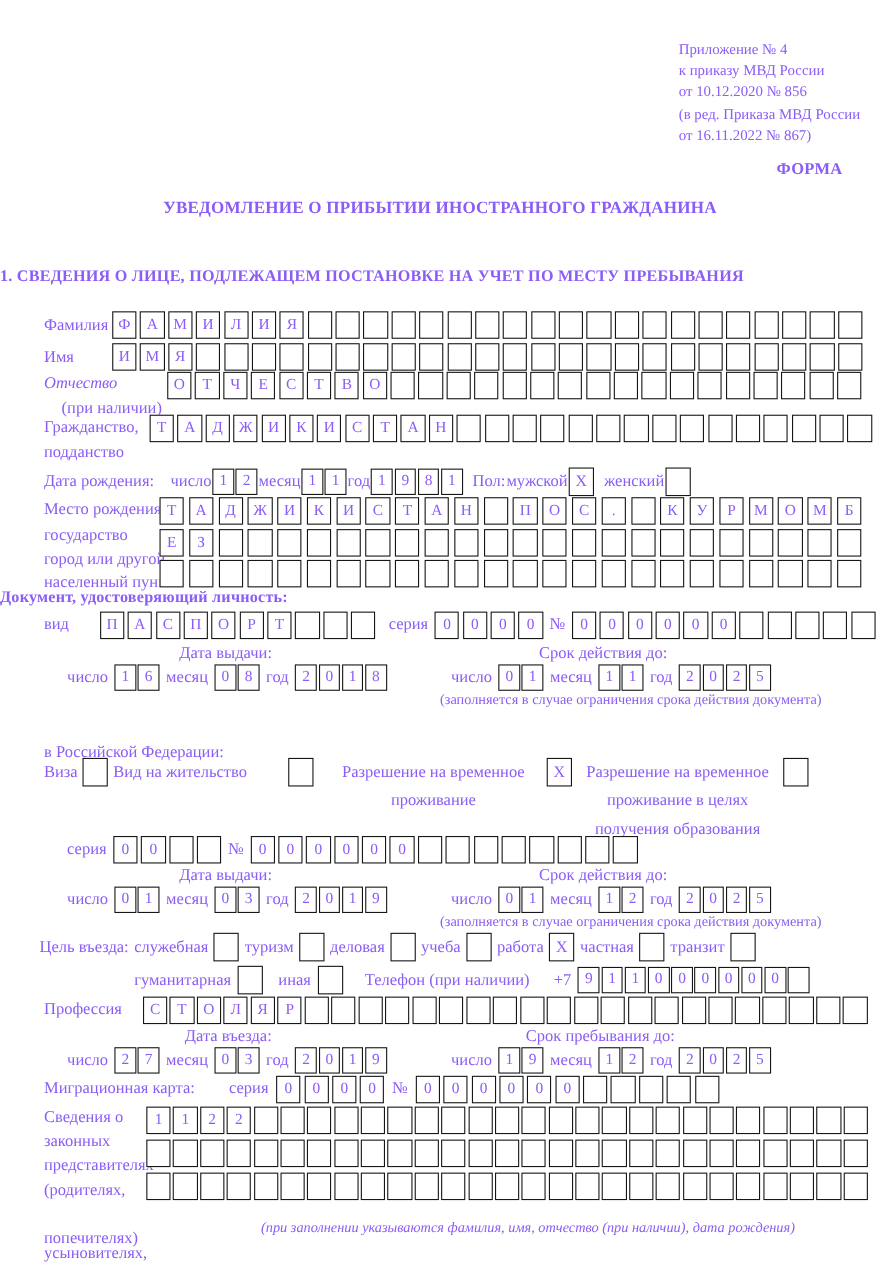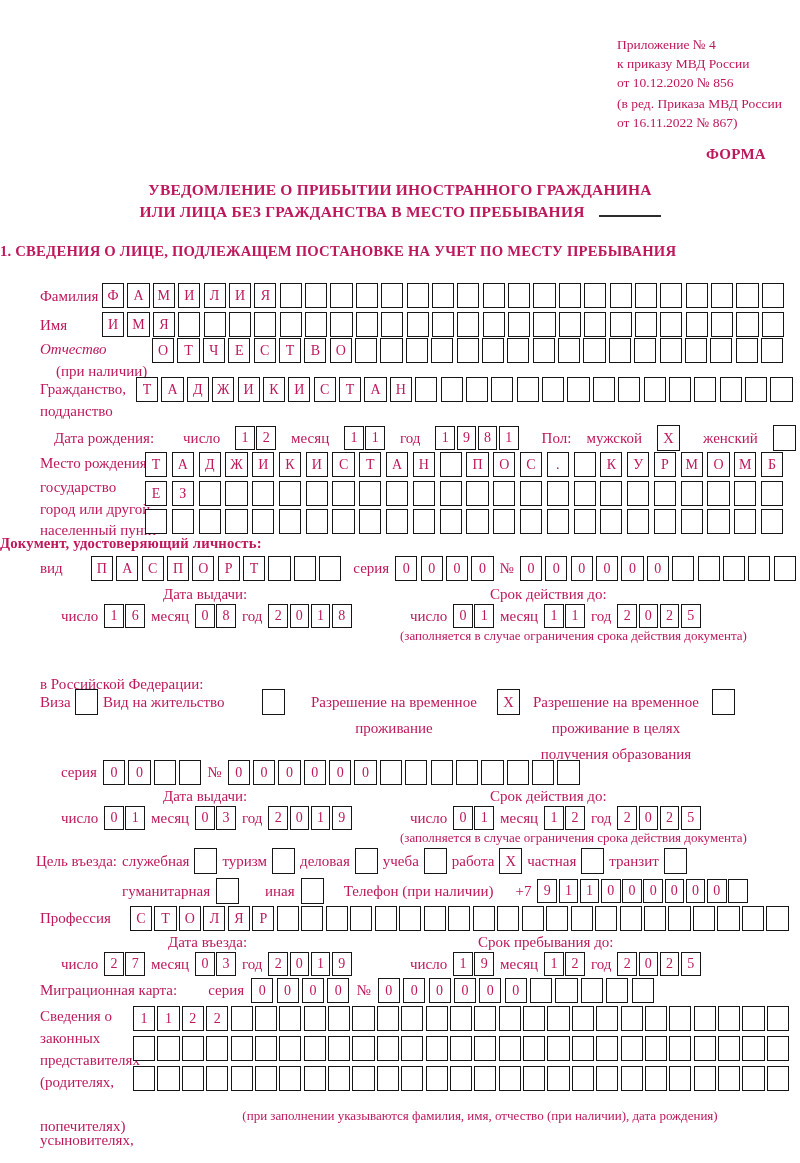--- a/index.html
+++ b/index.html
@@ -1,17 +1,17 @@
 <!DOCTYPE html>
 <html><head>
 <meta charset="utf-8">
 <style>
   html,body{margin:0;padding:0;background:#fff;}
   .page{position:relative;width:800px;height:1163px;background:#ffffff;overflow:hidden;
-        font-family:"Liberation Serif","DejaVu Serif",serif;color:#be185d;}
+        font-family:"Liberation Serif","DejaVu Serif",serif;color:#8b5cf6;}
   .lbl{position:absolute;font-size:15px;white-space:nowrap;}
   .row{position:absolute;display:flex;align-items:center;gap:6px;font-size:15px;white-space:nowrap;}
   .cells{display:flex;gap:3.2px;}
   .cells .cell{box-sizing:border-box;flex:none;width:22.2px;height:25px;border:1.9px solid #161616;
         display:flex;align-items:center;justify-content:center;font-size:14px;line-height:1;background:#fff;}
   .cells.sm{gap:1.6px;}
   .cells.sm .cell{width:19.6px;height:24px;}
   .cb{box-sizing:border-box;flex:none;width:23px;height:26px;border:1.9px solid #161616;
         display:inline-flex;align-items:center;justify-content:center;font-size:14.5px;background:#fff;}
   .cb.abs{position:absolute;}
@@ -35,23 +35,20 @@
     <div>к приказу МВД России</div>
     <div>от 10.12.2020 № 856</div>
     <div class="amend">
       <div>(в ред. Приказа МВД России</div>
       <div>от 16.11.2022 № 867)</div>
     </div>
   </div>
   <div class="forma">ФОРМА</div>
 
   <div class="title" style="top:181px;">УВЕДОМЛЕНИЕ О ПРИБЫТИИ ИНОСТРАННОГО ГРАЖДАНИНА</div>
-  <div class="title" style="top:203px;">
-    <span>ИЛИ ЛИЦА БЕЗ ГРАЖДАНСТВА В МЕСТО ПРЕБЫВАНИЯ</span><span class="tunder"></span>
-  </div>
   <div class="chead" style="top:243px;">1. СВЕДЕНИЯ О ЛИЦЕ, ПОДЛЕЖАЩЕМ ПОСТАНОВКЕ НА УЧЕТ ПО МЕСТУ ПРЕБЫВАНИЯ</div>
 
   <span class="lbl" style="left:40px;top:288px;">Фамилия</span>
   <div class="cells" style="position:absolute;left:102px;top:283px;">
       <span class="cell">Ф</span>
       <span class="cell">А</span>
       <span class="cell">М</span>
       <span class="cell">И</span>
       <span class="cell">Л</span>
       <span class="cell">И</span>
@@ -162,21 +159,21 @@
       <span class="cell"></span>
       <span class="cell"></span>
       <span class="cell"></span>
       <span class="cell"></span>
       <span class="cell"></span>
       <span class="cell"></span>
       <span class="cell"></span>
       <span class="cell"></span>
     </div>
 
-  <div class="row" style="left:40px;top:425px;gap:15px;margin-left:14px;">
+  <div class="row" style="left:40px;top:425px;gap:1px;">
     <span class="mr">Дата рождения:</span>
     <span>число</span>
     <span class="cells sm">
         <span class="cell">1</span>
         <span class="cell">2</span>
       </span>
     <span>месяц</span>
     <span class="cells sm">
         <span class="cell">1</span>
         <span class="cell">1</span>
@@ -458,21 +455,21 @@
     <span>работа</span>
     <span class="cb">X</span>
     <span>частная</span>
     <span class="cb"></span>
     <span>транзит</span>
     <span class="cb"></span>
   </div>
   <div class="row" style="left:122px;top:878px;gap:6px;">
     <span>гуманитарная</span>
     <span class="cb"></span>
-    <span style="margin-left:20px;">иная</span>
+    <span style="margin-left:8px;">иная</span>
     <span class="cb"></span>
     <span style="margin-left:14px;">Телефон (при наличии)</span>
     <span style="margin-left:16px;">+7</span>
     <span class="cells sm">
         <span class="cell">9</span>
         <span class="cell">1</span>
         <span class="cell">1</span>
         <span class="cell">0</span>
         <span class="cell">0</span>
         <span class="cell">0</span>
@@ -668,15 +665,15 @@
       <span class="cell"></span>
       <span class="cell"></span>
       <span class="cell"></span>
       <span class="cell"></span>
       <span class="cell"></span>
       <span class="cell"></span>
       <span class="cell"></span>
       <span class="cell"></span>
       <span class="cell"></span>
     </div>
-  <div class="note" style="left:175px;top:1108px;width:610px;text-align:center;">(при заполнении указываются фамилия, имя, отчество (при наличии), дата рождения)</div>
+  <div class="note" style="left:175px;top:1108px;width:610px;text-align:center;font-style:italic;">(при заполнении указываются фамилия, имя, отчество (при наличии), дата рождения)</div>
 
 </div>
 
 </body></html>

